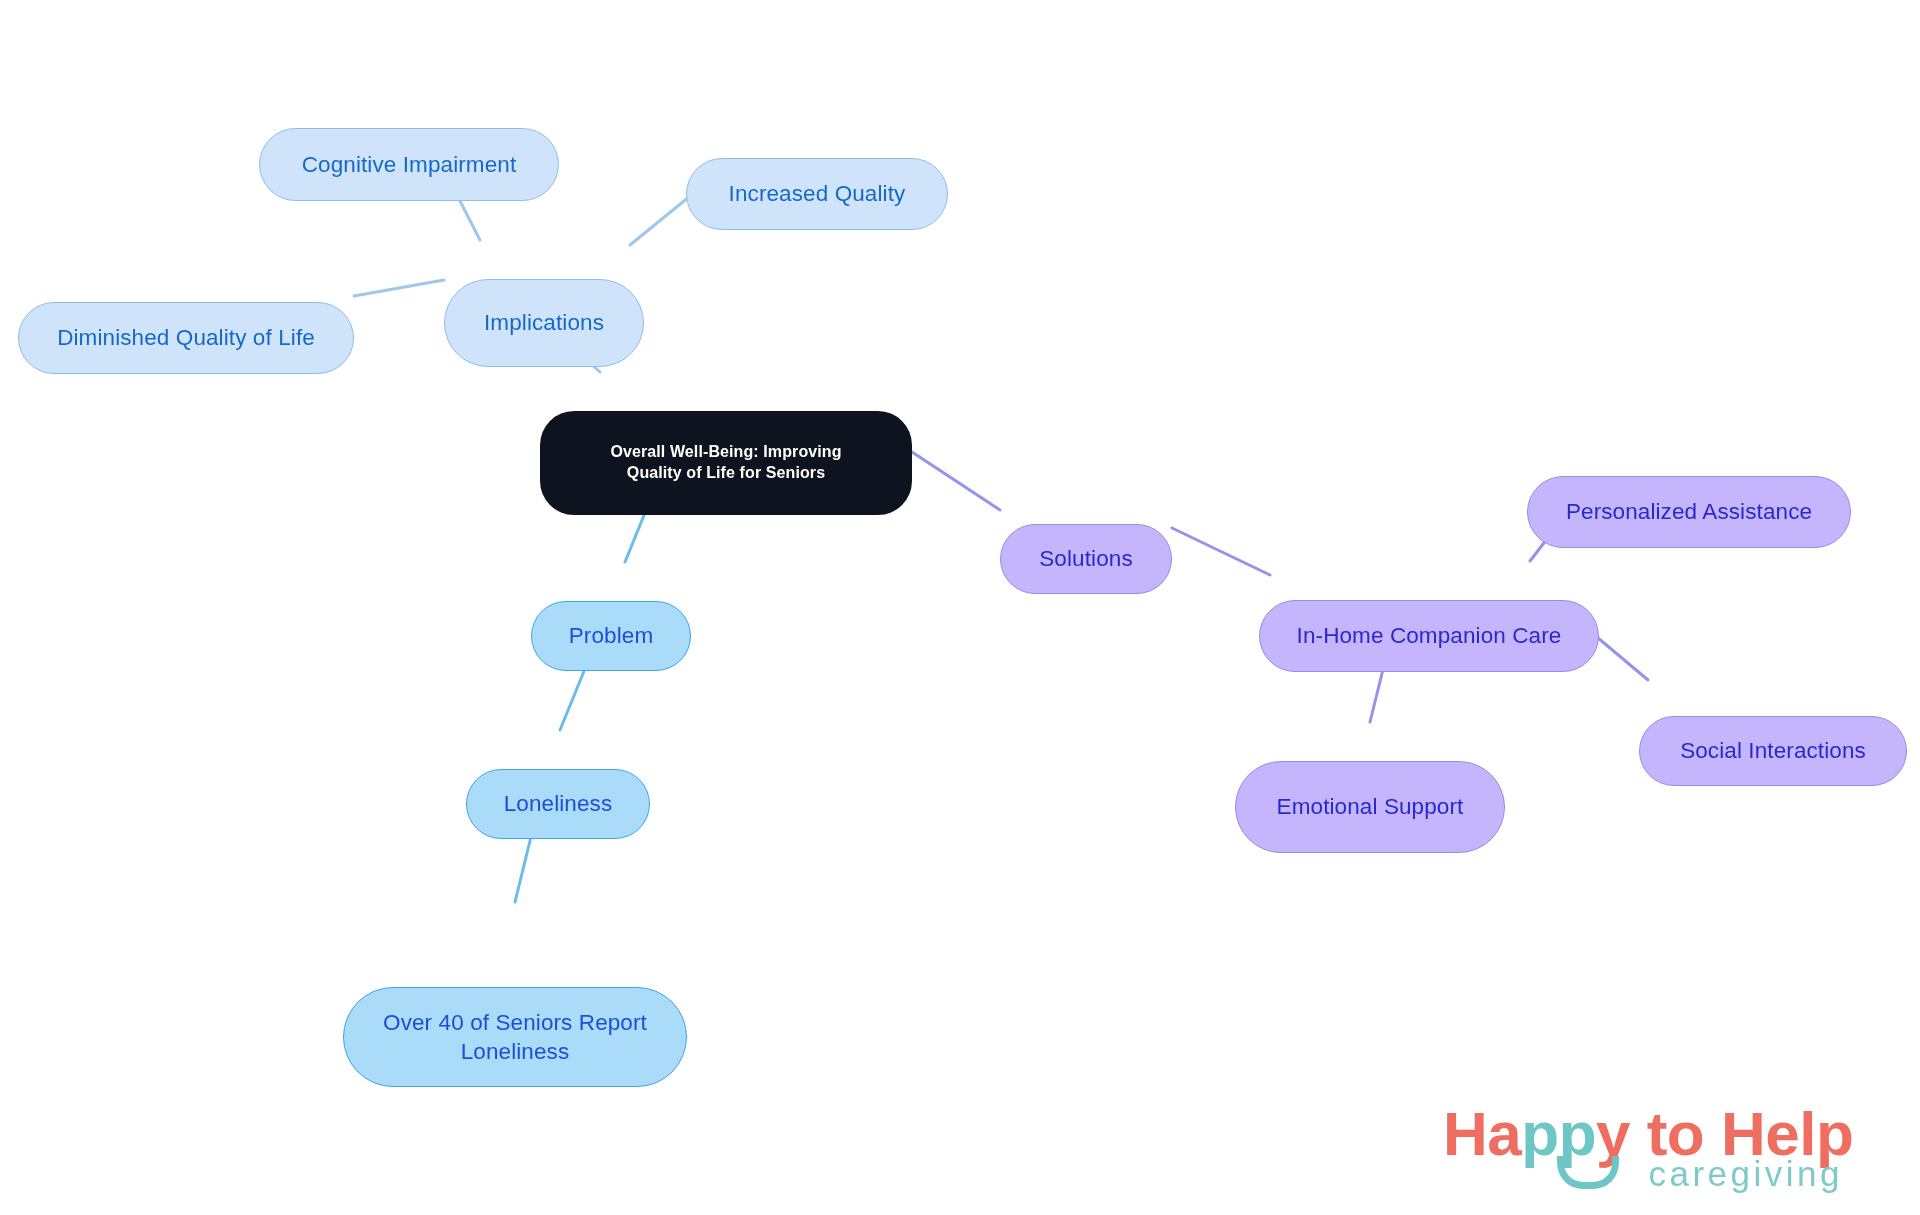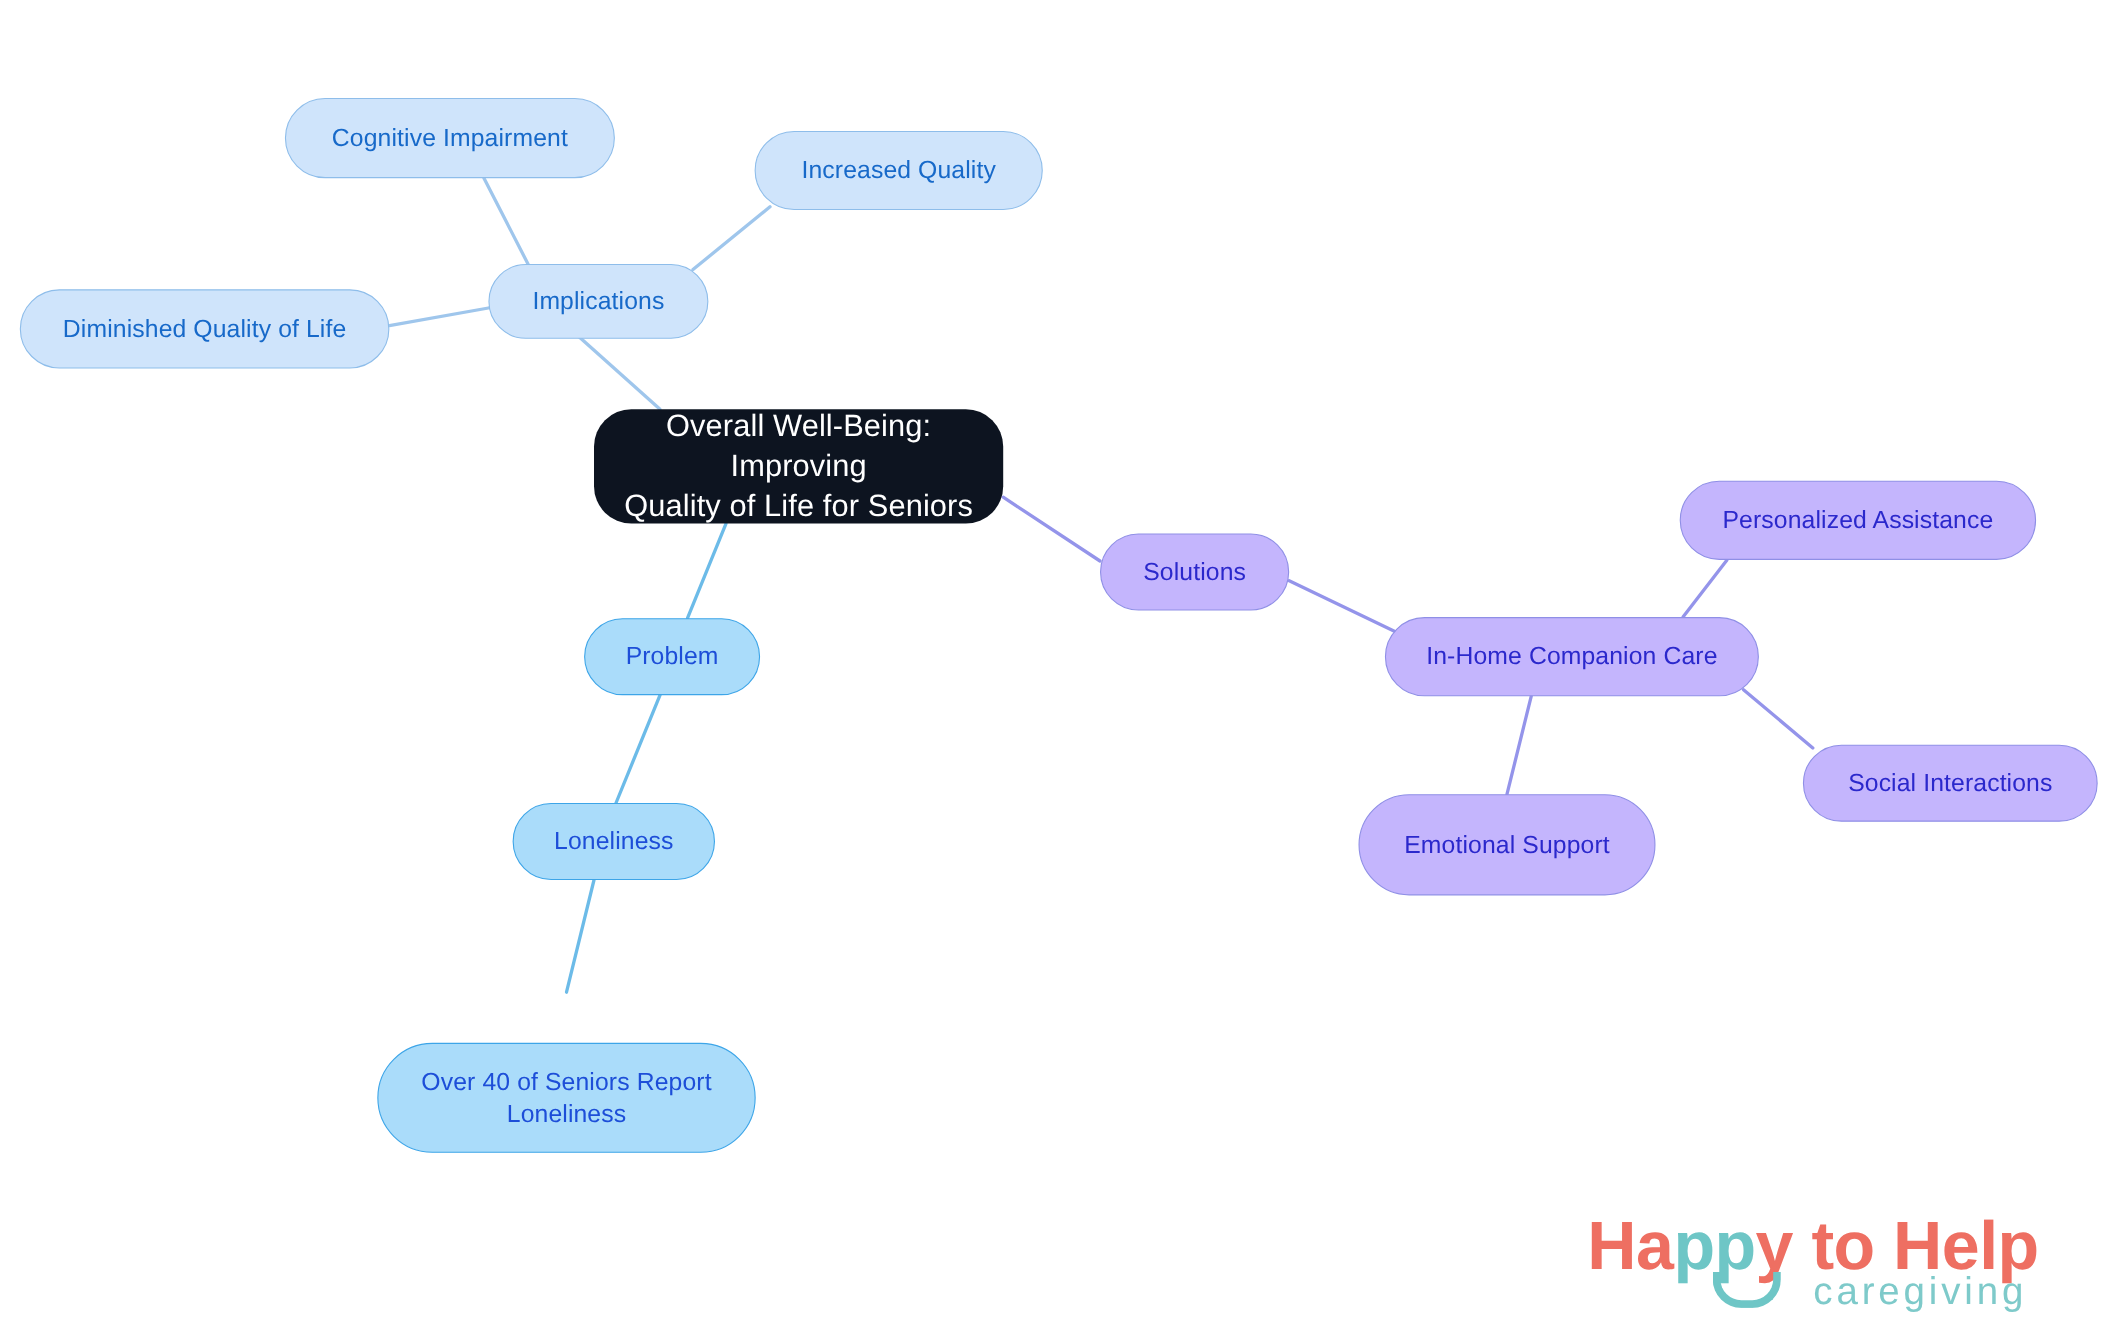--- a/index.html
+++ b/index.html
@@ -32,28 +32,30 @@
     position: absolute;
     box-sizing: border-box;
     display: flex;
     align-items: center;
     justify-content: center;
     text-align: center;
     border-radius: 999px;
     line-height: 1.22;
     white-space: pre-line;
     letter-spacing: 0.1px;
+    margin-top: 39px;
   }
   .node-root {
     background: #0d1420;
     color: #ffffff;
     border: none;
     border-radius: 34px;
-    font-size: 28px;
+    font-size: 16px;
     padding: 0 22px;
+    font-weight: bold;
   }
   .node-branch-blue {
     background: #cfe4fb;
     border: 1.6px solid #8ebdea;
     color: #1769c9;
     font-size: 22.5px;
     padding: 0 20px;
   }
   .node-branch-sky {
     background: #aadcfa;
@@ -130,21 +132,21 @@
       <line x1="912" y1="452" x2="1000" y2="510" stroke="#9494ea" stroke-width="3" stroke-linecap="round"></line>
       <line x1="1172" y1="528" x2="1270" y2="575" stroke="#9494ea" stroke-width="3" stroke-linecap="round"></line>
       <line x1="1530" y1="561" x2="1570" y2="509" stroke="#9494ea" stroke-width="3" stroke-linecap="round"></line>
       <line x1="1392" y1="633" x2="1370" y2="722" stroke="#9494ea" stroke-width="3" stroke-linecap="round"></line>
       <line x1="1585" y1="627" x2="1648" y2="680" stroke="#9494ea" stroke-width="3" stroke-linecap="round"></line>
     </svg>
 
   <div class="node node-root node-multiline" style="left: 540px; top: 372px; width: 372px; height: 104px;">Overall Well-Being: Improving
 Quality of Life for Seniors</div>
 
-  <div class="node node-branch-blue" style="left: 444px; top: 240px; width: 200px; height: 68px;">Implications</div>
+  <div class="node node-branch-blue" style="left: 444px; top: 240px; width: 200px; height: 88px;">Implications</div>
   <div class="node node-branch-blue" style="left: 259px; top: 89px; width: 300px; height: 73px;">Cognitive Impairment</div>
   <div class="node node-branch-blue" style="left: 686px; top: 119px; width: 262px; height: 72px;">Increased Quality</div>
   <div class="node node-branch-blue" style="left: 18px; top: 263px; width: 336px; height: 72px;">Diminished Quality of Life</div>
 
   <div class="node node-branch-sky" style="left: 531px; top: 562px; width: 160px; height: 70px;">Problem</div>
   <div class="node node-branch-sky" style="left: 466px; top: 730px; width: 184px; height: 70px;">Loneliness</div>
   <div class="node node-branch-sky node-multiline" style="left: 343px; top: 948px; width: 344px; height: 100px;">Over 40 of Seniors Report
 Loneliness</div>
 
   <div class="node node-branch-purple" style="left: 1000px; top: 485px; width: 172px; height: 70px;">Solutions</div>

